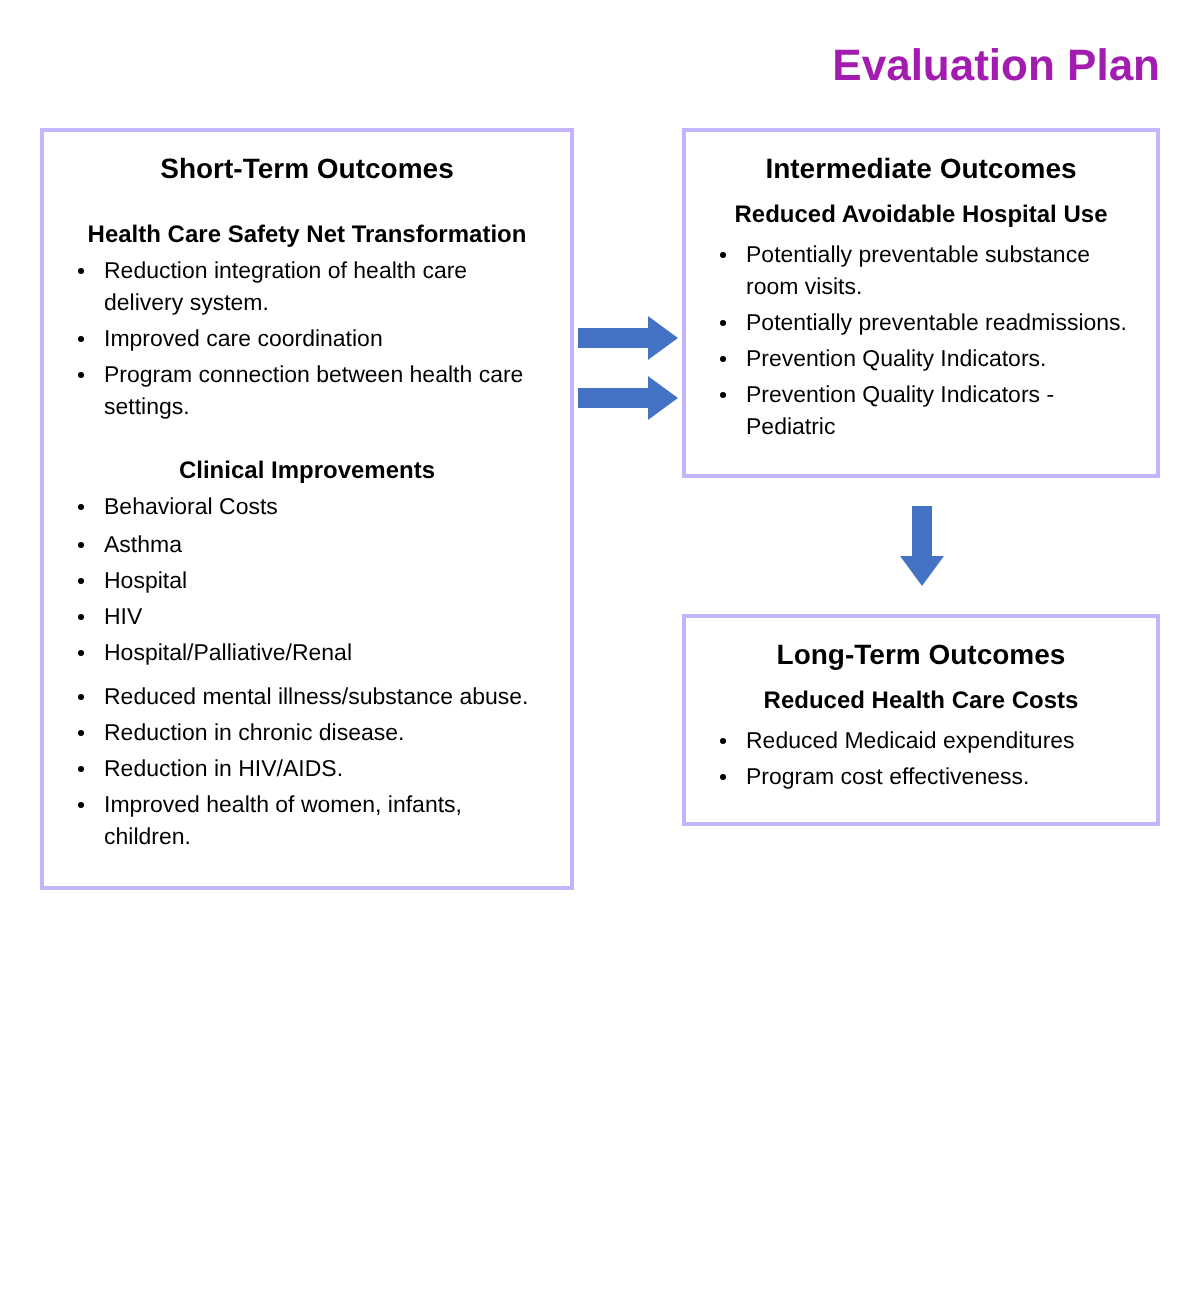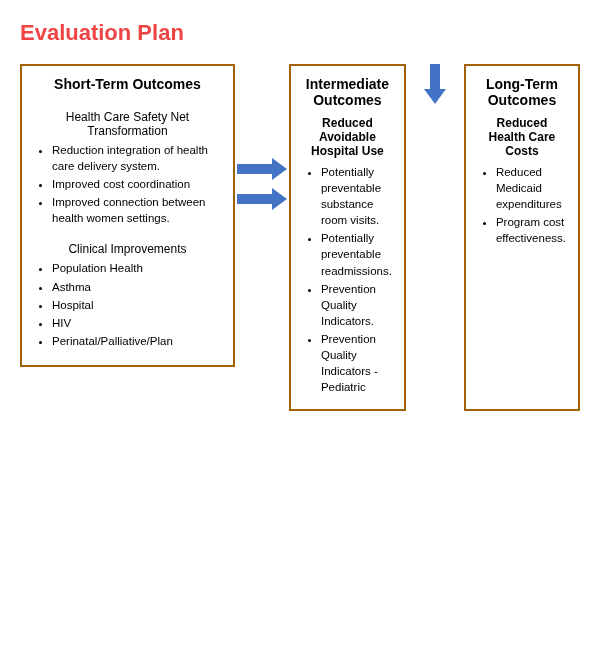--- a/index.html
+++ b/index.html
@@ -4,25 +4,25 @@
   <style>
     * { box-sizing: border-box; margin: 0; padding: 0; }
     body {
       font-family: Arial, sans-serif;
       background: #fff;
       width: 600px;
       min-height: 650px;
       padding: 20px;
     }
     h1.page-title {
-      text-align: left;
+      text-align: right;
       font-size: 22px;
       font-weight: bold;
       margin-bottom: 18px;
-      color: #ef4444;
+      color: #a21caf;
     }
     .diagram {
       display: flex;
       flex-direction: row;
       gap: 0px;
       align-items: flex-start;
       width: 100%;
     }
     .left-col {
       display: flex;
@@ -32,46 +32,46 @@
     .arrow-col {
       display: flex;
       flex-direction: column;
       align-items: center;
       justify-content: space-between;
       width: 54px;
       padding-top: 10px;
     }
     .right-col {
       display: flex;
-      flex-direction: row;
+      flex-direction: column;
       gap: 14px;
       flex: 1;
     }
     .box {
-      border: 2px solid #a16207;
+      border: 2px solid #c4b5fd;
       padding: 10px 12px;
       background: #fff;
     }
     .box-title {
       font-size: 14px;
       font-weight: bold;
       text-align: center;
       margin-bottom: 8px;
       color: #000;
     }
     .box-subtitle {
       font-size: 12px;
       font-weight: bold;
       text-align: center;
       margin-bottom: 6px;
       color: #000;
     }
     .section-label {
       font-size: 12px;
-      font-weight: normal;
+      font-weight: bold;
       text-align: center;
       margin-top: 10px;
       margin-bottom: 4px;
       color: #000;
     }
     ul.items {
       list-style: disc;
       padding-left: 18px;
       margin-bottom: 4px;
     }
@@ -100,33 +100,39 @@
 <h1 class="page-title">Evaluation Plan</h1>
 
 <div class="diagram">
 
   <div class="box left-col">
     <div class="box-title">Short-Term Outcomes</div>
 
     <div class="section-label">Health Care Safety Net Transformation</div>
     <ul class="items">
       <li>Reduction integration of health care delivery system.</li>
-      <li>Improved cost coordination</li>
-      <li>Improved connection between health women settings.</li>
+      <li>Improved care coordination</li>
+      <li>Program connection between health care settings.</li>
     </ul>
 
     <div class="section-label">Clinical Improvements</div>
     <ul class="items">
-      <li>Population Health</li>
+      <li>Behavioral Costs</li>
       <li>Asthma</li>
       <li>Hospital</li>
       <li>HIV</li>
-      <li>Perinatal/Palliative/Plan</li>
+      <li>Hospital/Palliative/Renal</li>
     </ul>
 
+    <ul class="items">
+      <li>Reduced mental illness/substance abuse.</li>
+      <li>Reduction in chronic disease.</li>
+      <li>Reduction in HIV/AIDS.</li>
+      <li>Improved health of women, infants, children.</li>
+    </ul>
   </div>
 
   <div class="arrow-col">
     <div style="height: 80px;"></div>
 
     <div class="arrow-right">
       <svg viewBox="0 0 50 30" xmlns="http://www.w3.org/2000/svg">
         <polygon points="0,10 35,10 35,4 50,15 35,26 35,20 0,20" fill="#4472C4"></polygon>
       </svg>
     </div>

